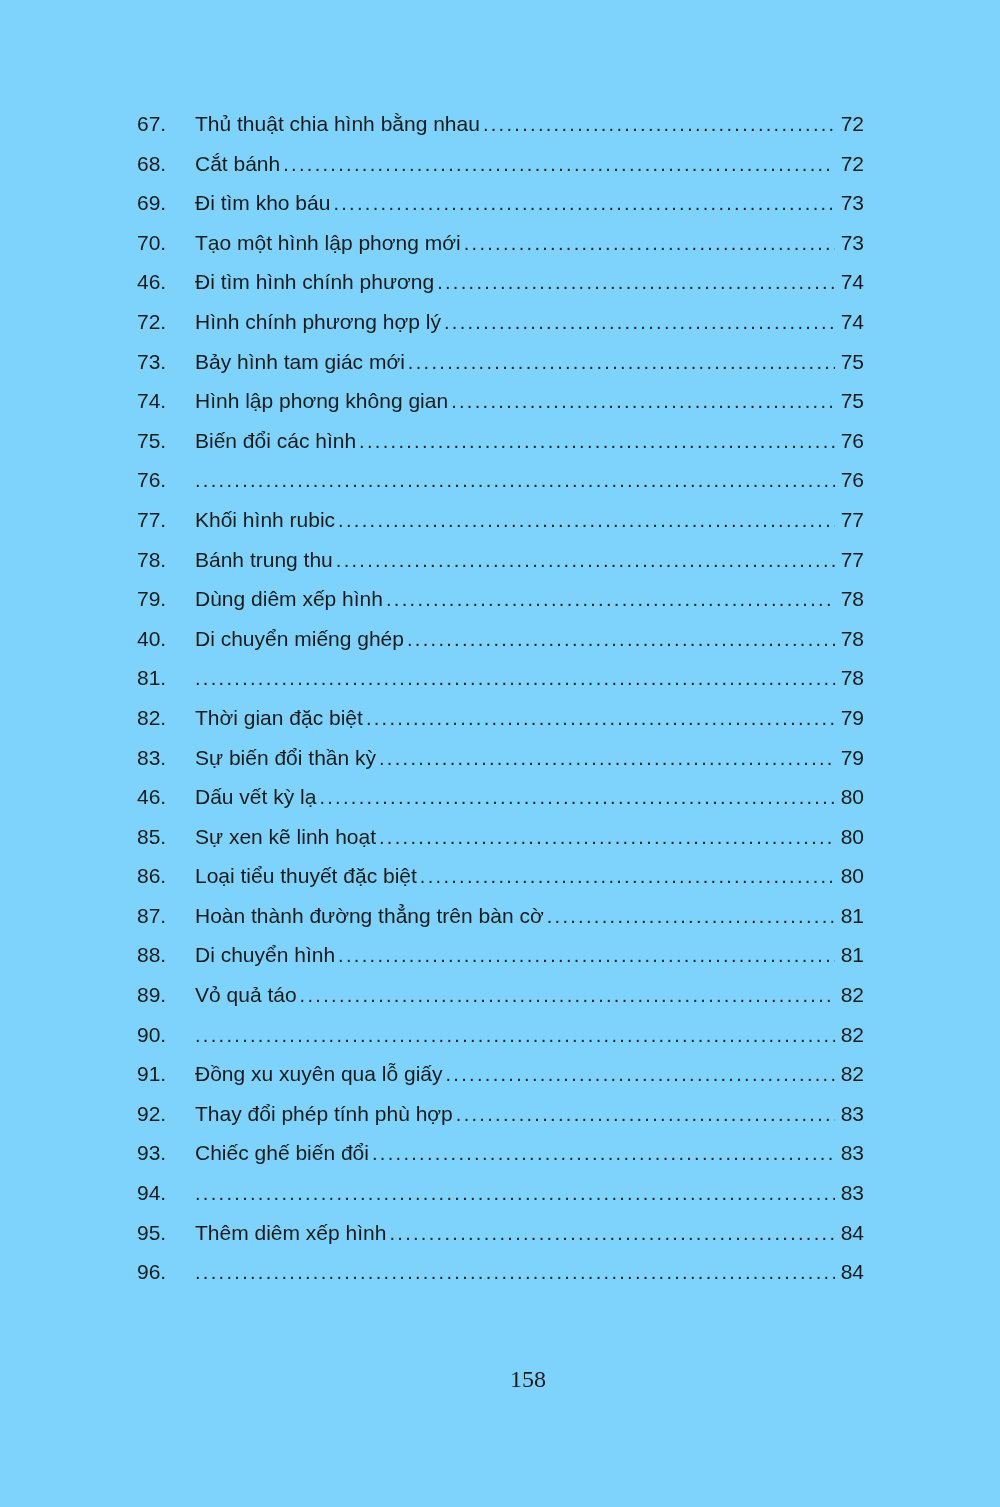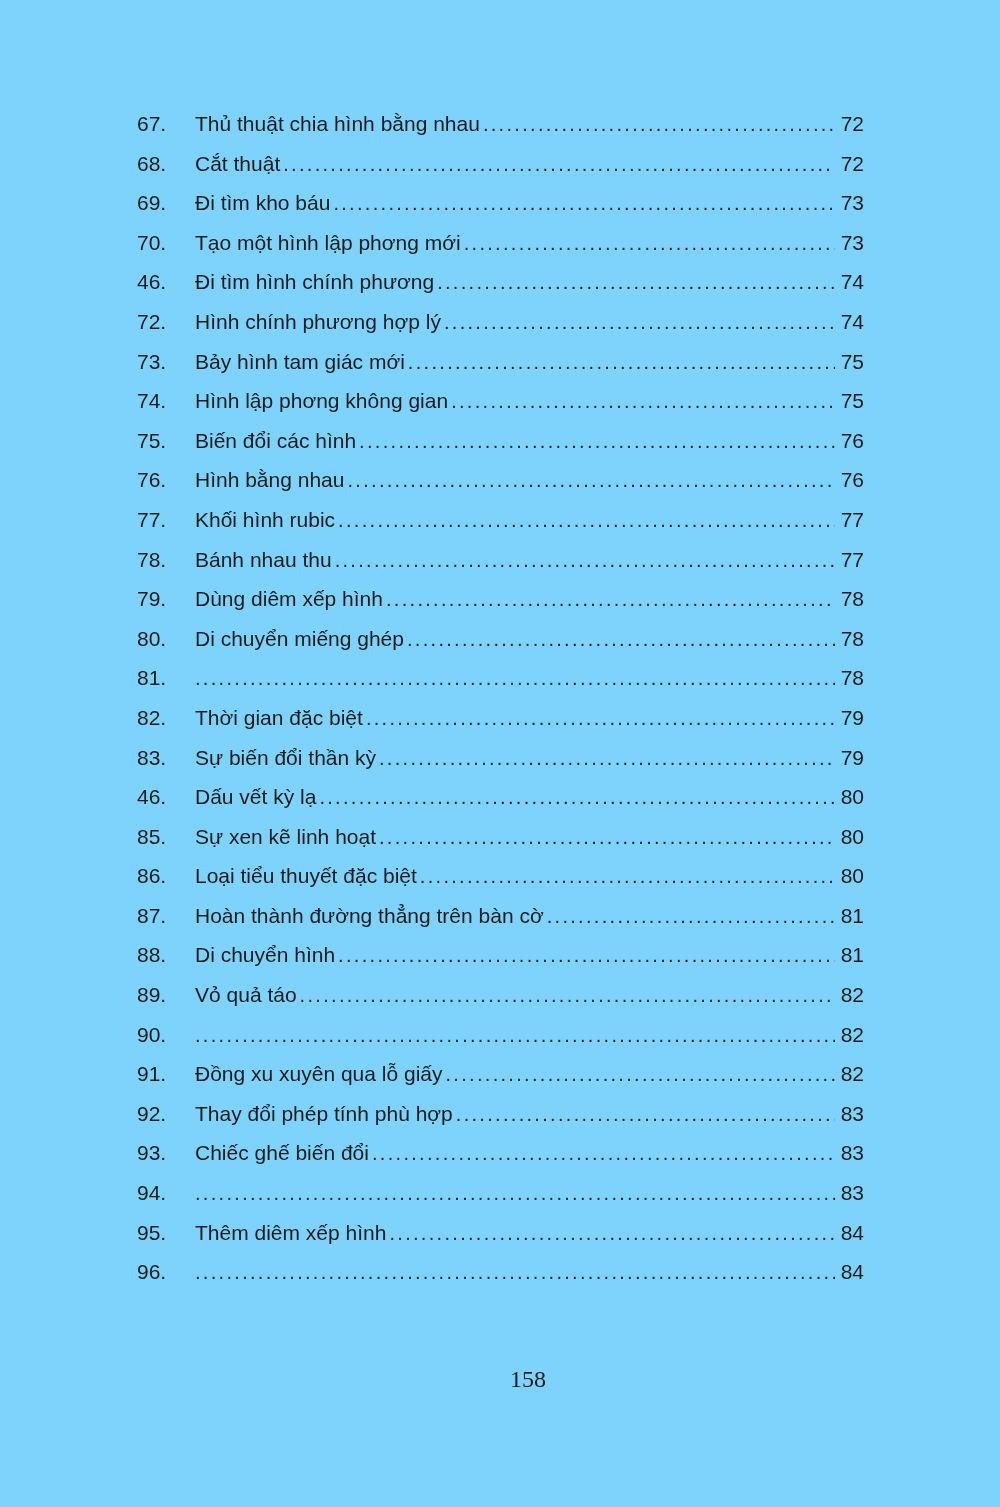--- a/index.html
+++ b/index.html
@@ -73,21 +73,21 @@
   <div class="toc">
   <div class="toc-row">
     <span class="toc-num">67.</span>
     <span class="toc-title">Thủ thuật chia hình bằng nhau</span>
     <span class="toc-dots" aria-hidden="true">............................................................................................................................................................................................................................</span>
     <span class="toc-page">72</span>
   </div>
 
   <div class="toc-row">
     <span class="toc-num">68.</span>
-    <span class="toc-title">Cắt thuật</span>
+    <span class="toc-title">Cắt bánh</span>
     <span class="toc-dots" aria-hidden="true">............................................................................................................................................................................................................................</span>
     <span class="toc-page">72</span>
   </div>
 
   <div class="toc-row">
     <span class="toc-num">69.</span>
     <span class="toc-title">Đi tìm kho báu</span>
     <span class="toc-dots" aria-hidden="true">............................................................................................................................................................................................................................</span>
     <span class="toc-page">73</span>
   </div>
@@ -129,48 +129,47 @@
 
   <div class="toc-row">
     <span class="toc-num">75.</span>
     <span class="toc-title">Biến đổi các hình</span>
     <span class="toc-dots" aria-hidden="true">............................................................................................................................................................................................................................</span>
     <span class="toc-page">76</span>
   </div>
 
   <div class="toc-row">
     <span class="toc-num">76.</span>
-    <span class="toc-title">Hình bằng nhau</span>
     <span class="toc-dots" aria-hidden="true">............................................................................................................................................................................................................................</span>
     <span class="toc-page">76</span>
   </div>
 
   <div class="toc-row">
     <span class="toc-num">77.</span>
     <span class="toc-title">Khối hình rubic</span>
     <span class="toc-dots" aria-hidden="true">............................................................................................................................................................................................................................</span>
     <span class="toc-page">77</span>
   </div>
 
   <div class="toc-row">
     <span class="toc-num">78.</span>
-    <span class="toc-title">Bánh nhau thu</span>
+    <span class="toc-title">Bánh trung thu</span>
     <span class="toc-dots" aria-hidden="true">............................................................................................................................................................................................................................</span>
     <span class="toc-page">77</span>
   </div>
 
   <div class="toc-row">
     <span class="toc-num">79.</span>
     <span class="toc-title">Dùng diêm xếp hình</span>
     <span class="toc-dots" aria-hidden="true">............................................................................................................................................................................................................................</span>
     <span class="toc-page">78</span>
   </div>
 
   <div class="toc-row">
-    <span class="toc-num">80.</span>
+    <span class="toc-num">40.</span>
     <span class="toc-title">Di chuyển miếng ghép</span>
     <span class="toc-dots" aria-hidden="true">............................................................................................................................................................................................................................</span>
     <span class="toc-page">78</span>
   </div>
 
   <div class="toc-row">
     <span class="toc-num">81.</span>
     <span class="toc-dots" aria-hidden="true">............................................................................................................................................................................................................................</span>
     <span class="toc-page">78</span>
   </div>

